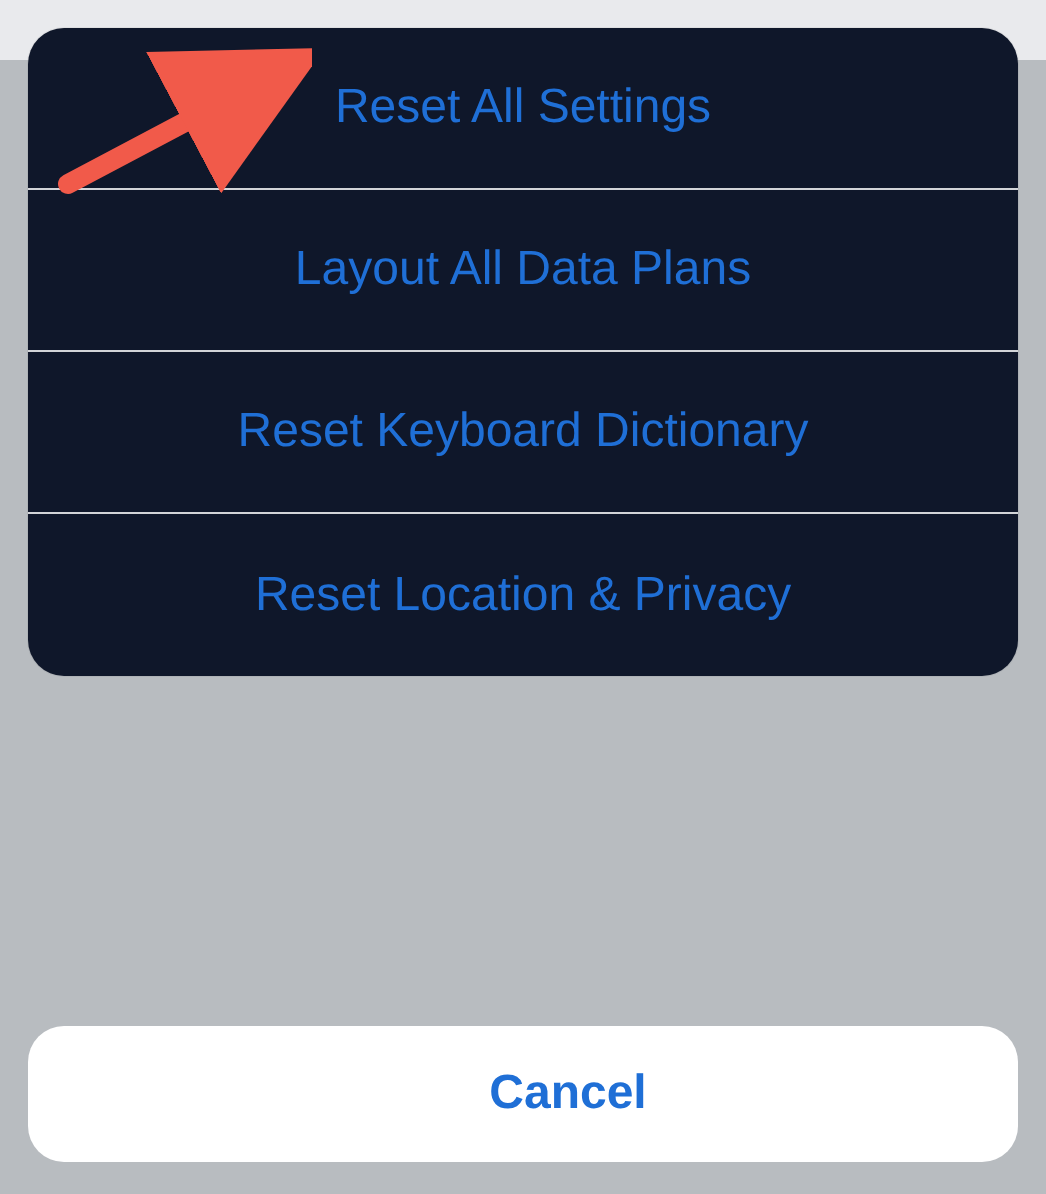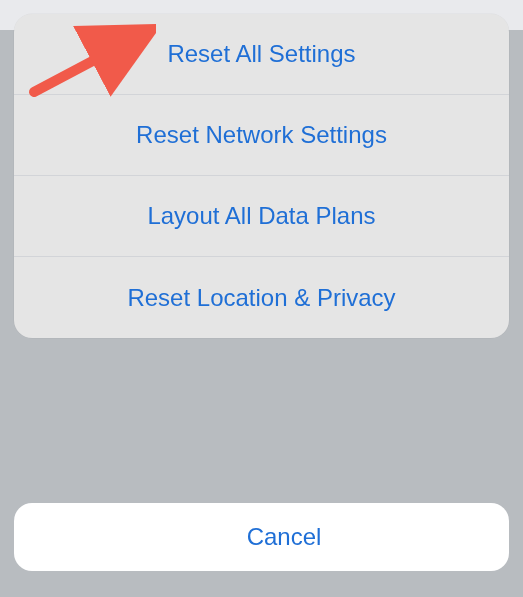--- a/index.html
+++ b/index.html
@@ -22,21 +22,21 @@
       align-items: center;
       justify-content: center;
       color: #2e6fc9;
       font-size: 20px;
     }
     .sheet {
       position: absolute;
       left: 14px;
       right: 14px;
       top: 14px;
-      background: #e5e5e5;
+      background: #0f172a;
       border-radius: 18px;
       overflow: hidden;
       box-shadow: 0 0 0 0.5px rgba(0,0,0,0.05);
     }
     .sheet-item {
       height: 81px;
       display: flex;
       align-items: center;
       justify-content: center;
       color: #1f6fd6;
@@ -45,30 +45,30 @@
       border-bottom: 1px solid #d2d4d8;
       cursor: pointer;
     }
     .sheet-item:last-child {
       border-bottom: none;
     }
     .cancel {
       position: absolute;
       left: 14px;
       right: 14px;
-      bottom: 26px;
+      bottom: 16px;
       height: 68px;
       background: #ffffff;
       border-radius: 18px;
       display: flex;
       align-items: center;
       justify-content: center;
       color: #1f6fd6;
       font-size: 24px;
-      font-weight: 400;
+      font-weight: 700;
       cursor: pointer;
       padding-left: 45px;
     }
     .arrow {
       position: absolute;
       top: 24px;
       left: 26px;
       pointer-events: none;
     }
   </style>
@@ -77,24 +77,24 @@
 
 <div class="backdrop-row">
   <span></span>
 </div>
 
 <div class="sheet">
   <div class="sheet-item">
     <span>Reset All Settings</span>
   </div>
   <div class="sheet-item">
-    <span>Reset Network Settings</span>
+    <span>Layout All Data Plans</span>
   </div>
   <div class="sheet-item">
-    <span>Layout All Data Plans</span>
+    <span>Reset Keyboard Dictionary</span>
   </div>
   <div class="sheet-item">
     <span>Reset Location &amp; Privacy</span>
   </div>
 </div>
 
 <div class="cancel">
   <span>Cancel</span>
 </div>
 

